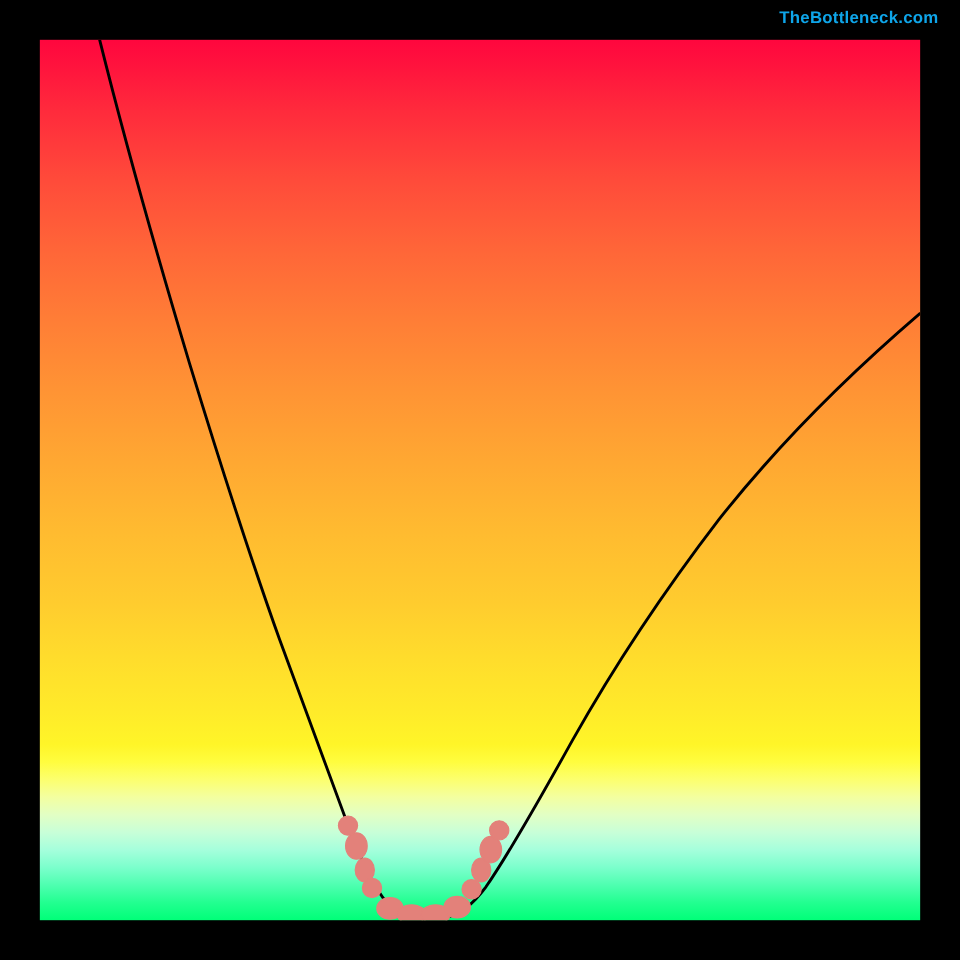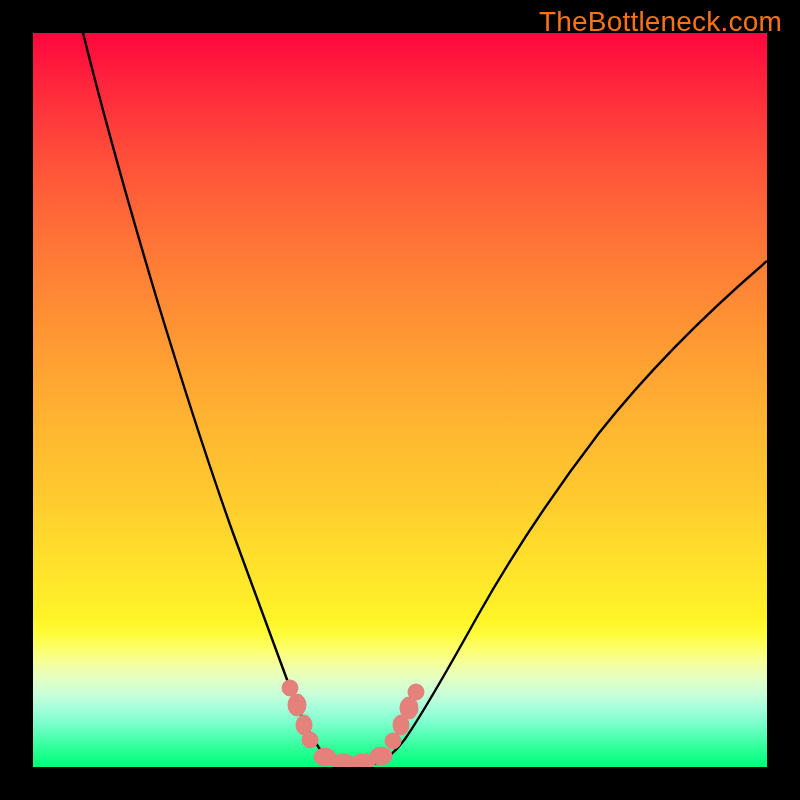--- a/index.html
+++ b/index.html
@@ -50,23 +50,23 @@
     position: absolute;
     inset: 0;
     width: 100%;
     height: 100%;
   }
   .watermark {
     position: absolute;
     top: 6px;
     right: 18px;
     font-family: Arial, Helvetica, sans-serif;
-    font-size: 28px;
-    font-weight: normal;
-    color: #f97316;
+    font-size: 14px;
+    font-weight: bold;
+    color: #0ea5e9;
     letter-spacing: 0.2px;
   }
 </style>
 </head>
 <body>
 
 <div class="container">
   <div class="watermark">TheBottleneck.com</div>
 
   <div class="plot-area">

